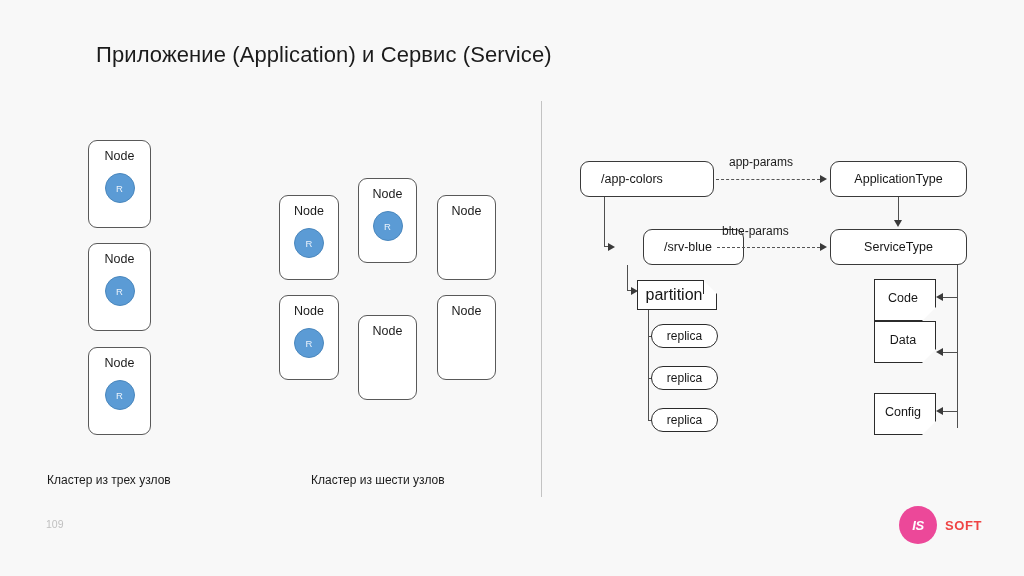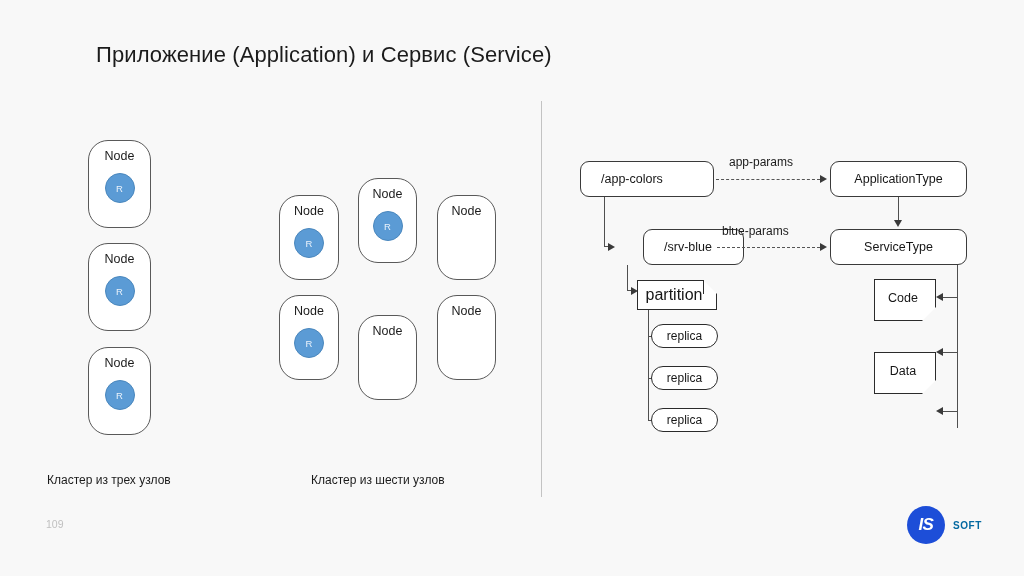--- a/index.html
+++ b/index.html
@@ -44,21 +44,21 @@
     width: 1px;
     height: 396px;
     background: #c3c3c3;
   }
 
   
   .node-box {
     position: absolute;
     background: #ffffff;
     border: 1.4px solid #595959;
-    border-radius: 20px;
+    border-radius: 9px;
     box-sizing: border-box;
   }
   .node-label {
     position: absolute;
     top: 9px;
     left: 0;
     right: 0;
     text-align: center;
     font-size: 12.5px;
     color: #1b1b1b;
@@ -233,34 +233,34 @@
     right: 42px;
     top: 506px;
     display: flex;
     align-items: center;
     gap: 8px;
   }
   .logo-mark {
     width: 38px;
     height: 38px;
     border-radius: 50%;
-    background: #1d4ed8;
+    background: #ec4899;
     color: #ffffff;
     font-style: italic;
     font-weight: bold;
-    font-size: 17px;
+    font-size: 13px;
     display: flex;
     align-items: center;
     justify-content: center;
     letter-spacing: -0.5px;
   }
   .logo-text {
-    font-size: 10px;
+    font-size: 13px;
     font-weight: bold;
-    color: #0369a1;
+    color: #ef4444;
     letter-spacing: 0.6px;
   }
 </style>
 </head>
 <body>
 
 <div id="slide">
 
   <div class="slide-title">Приложение (Application) и Сервис (Service)</div>
 
@@ -355,27 +355,31 @@
 
   <div class="v-line" style="left:957px; top:265px; height:163px;"></div>
 
   <div class="doc" style="left:874px; top:279px; width:62px; height:42px;">
     <div class="doc-body"></div>
     <div class="doc-text">Code</div>
   </div>
   <div class="h-line" style="left:943px; top:297px; width:14px;"></div>
   <div class="arrow left" style="left:936px; top:293px;"></div>
 
-  <div class="doc" style="left:874px; top:352px; width:62px; height:42px;">
+  <div class="doc" style="left:874px; top:321px; width:62px; height:42px;">
     <div class="doc-body"></div>
     <div class="doc-text">Data</div>
   </div>
   <div class="h-line" style="left:943px; top:352px; width:14px;"></div>
   <div class="arrow left" style="left:936px; top:348px;"></div>
 
+  <div class="doc" style="left:874px; top:393px; width:62px; height:42px;">
+    <div class="doc-body"></div>
+    <div class="doc-text">Config</div>
+  </div>
   <div class="h-line" style="left:943px; top:411px; width:14px;"></div>
   <div class="arrow left" style="left:936px; top:407px;"></div>
 
   <div class="page-number">109</div>
 
   <div class="logo">
     <div class="logo-mark">IS</div>
     <div class="logo-text">SOFT</div>
   </div>
 

